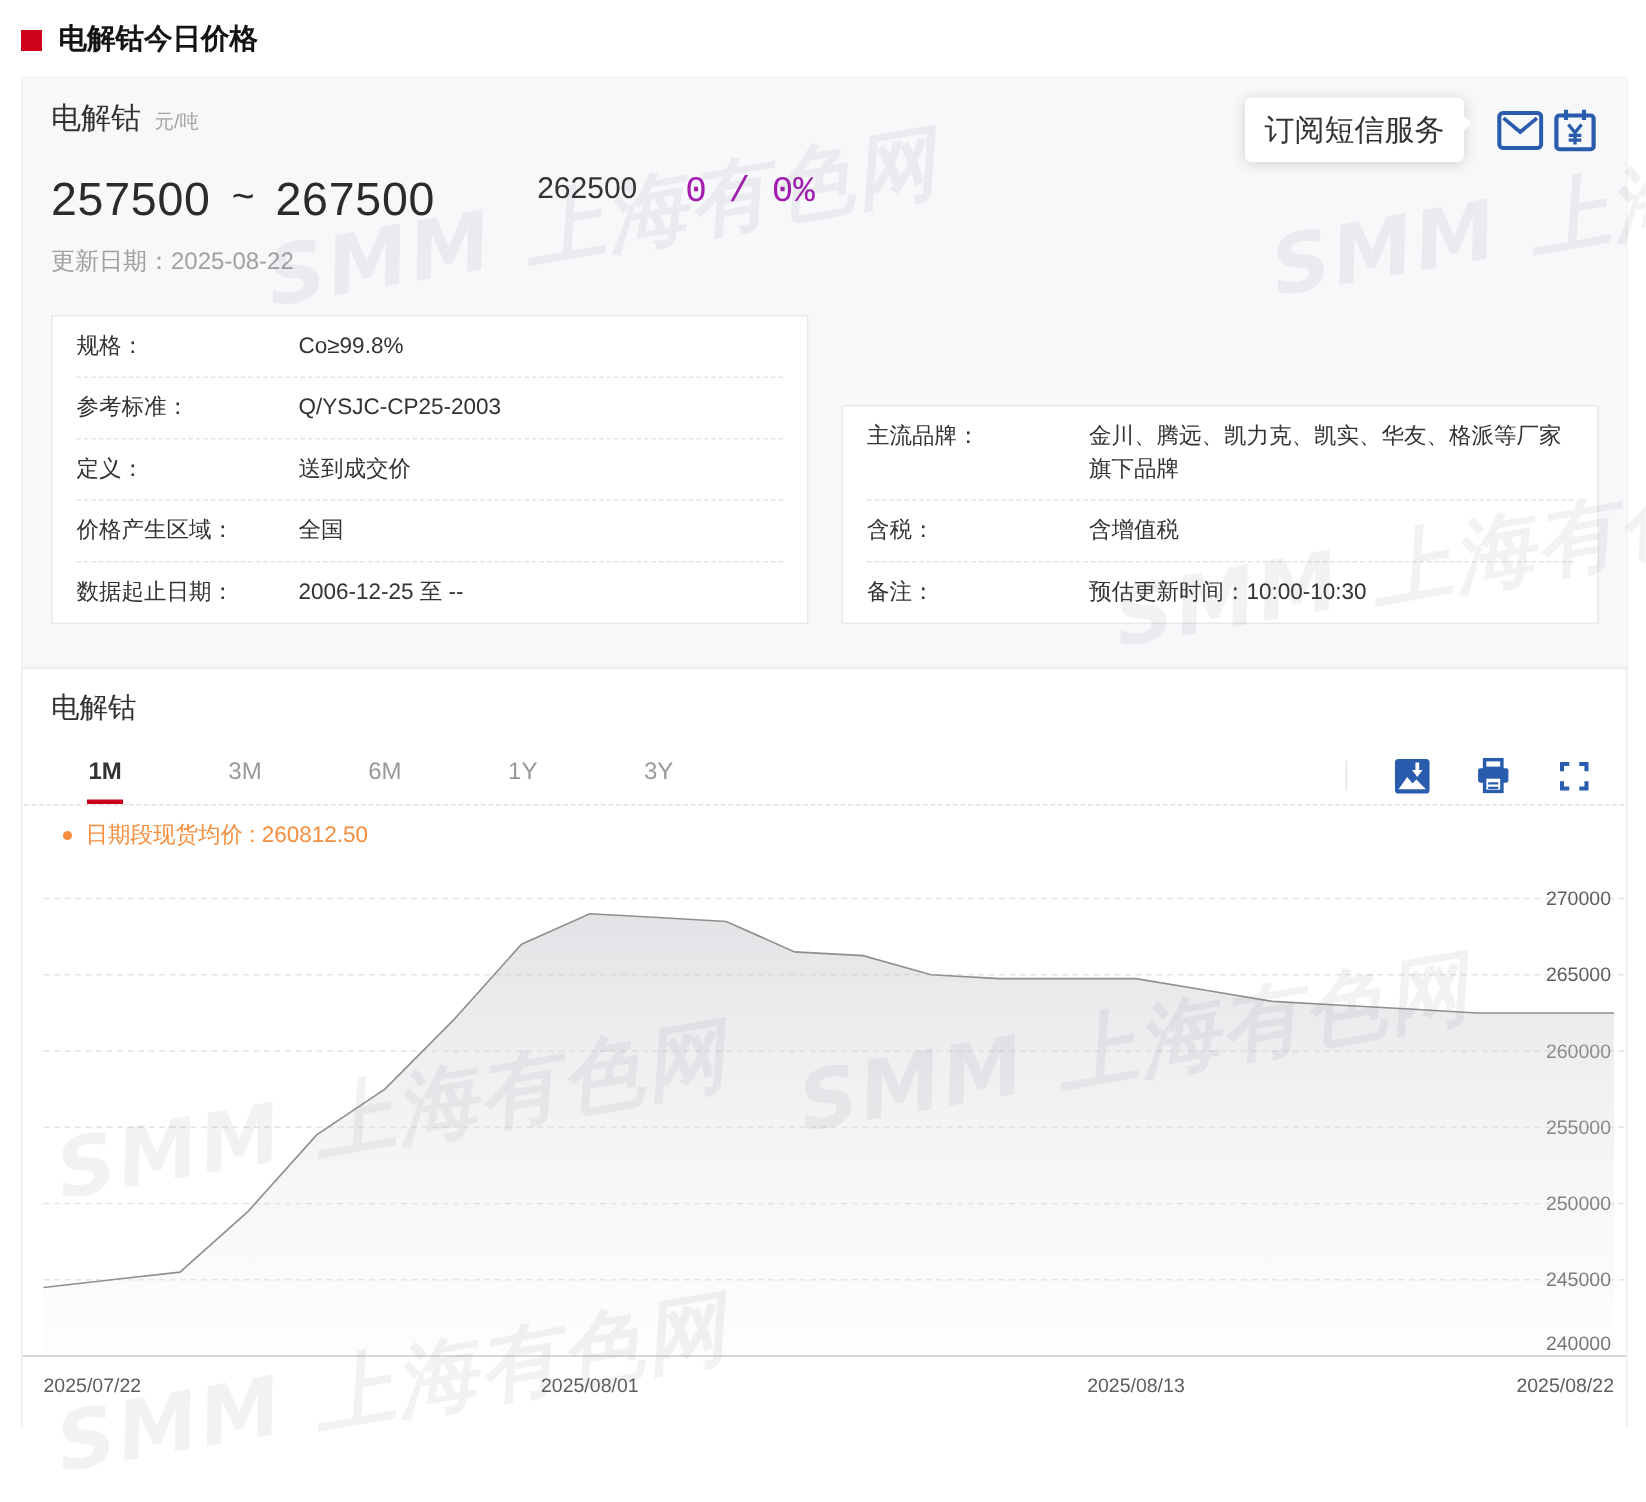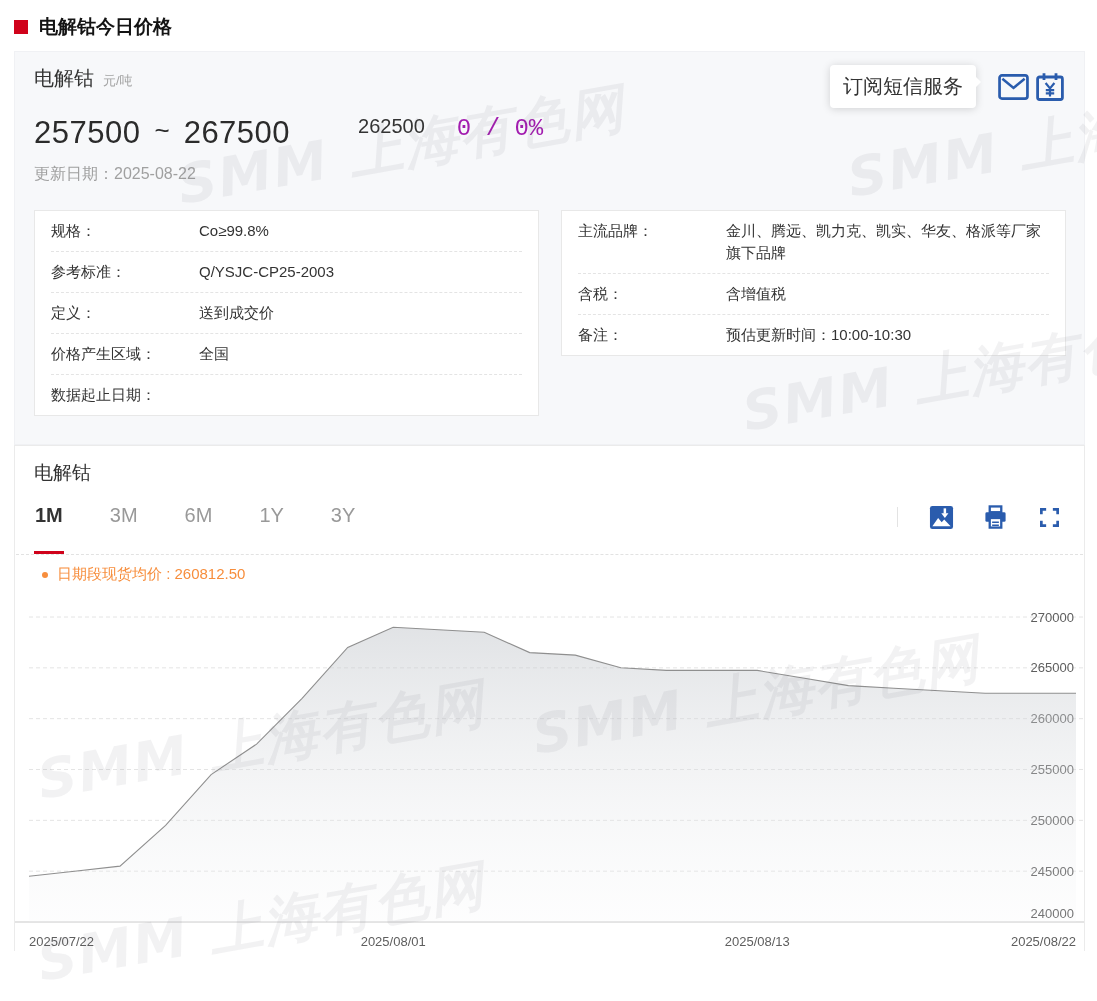--- a/index.html
+++ b/index.html
@@ -40,34 +40,34 @@
 
   
   .price-row { display:flex; align-items:flex-start; margin-top:7px; }
   .price-big { font-size:31px; color:#2b2b2b; letter-spacing:0.5px; }
   .price-tilde { font-size:26px; color:#2b2b2b; margin:0 14px; }
   .price-avg { font-size:20px; color:#333; margin-left:68px; }
   .price-change { font-size:24px; color:#a21caf; margin-left:32px;font-family:Liberation Mono, monospace; }
   .update-row { margin-top:13px; font-size:16px; color:#a0a0a0; }
 
   
-  .tables-row { display:flex; gap:22px; margin-top:25px; align-items:flex-start; }
+  .tables-row { display:flex; gap:22px; margin-top:25px; align-items:flex-end; }
   .info-table { flex:1; background:#fff; border:1px solid #e8e8e8; padding:0 16px; }
   .info-row { display:flex; padding:9px 0; border-top:1px dashed #e4e4e4;
     font-size:15px; line-height:22px; }
   .info-row:first-child { border-top:none; }
   .info-label { width:148px; flex:none; color:#333; }
   .info-value { flex:1; color:#333; }
 
   
   .chart-title { font-size:19px; color:#333; margin-left:19px; line-height:24px; }
   .tabs-row { display:flex; align-items:flex-start; margin:19px 20px 0 19px; }
   .tabs { display:flex; gap:45px; }
-  .tab { font-size:20px; color:#999; padding:2px 1px 27px; border-bottom:3px solid transparent;
-    cursor:pointer; line-height:18px; }
+  .tab { font-size:16px; color:#999; padding:2px 1px 9px; border-bottom:3px solid transparent;
+    cursor:pointer; line-height:18px;margin-left:24px; }
   .tab.active { color:#333; font-weight:bold; border-bottom-color:#d0021b; }
   .chart-toolbar { margin-left:auto; display:flex; align-items:center; }
   .toolbar-divider { width:1px; height:20px; background:#e3e3e3; margin-right:30px; }
   .tool-btn { width:26px; height:26px; margin-left:0; margin-right:28px; cursor:pointer;
     display:flex; align-items:center; justify-content:center; }
   .tool-btn:last-child { margin-right:2px; }
   .dashed-divider { border-top:1px dashed #e2e2e2; margin:0 1px; }
   .legend-row { display:flex; align-items:center; margin:9px 0 0 27px; height:21px; }
   .legend-dot { width:6px; height:6px; border-radius:50%; background:#f78e3d; margin-right:9px; }
   .legend-text { font-size:15px; color:#f78e3d; }
@@ -139,20 +139,21 @@
           <div class="info-row">
             <div class="info-label">定义：</div>
             <div class="info-value">送到成交价</div>
           </div>
           <div class="info-row">
             <div class="info-label">价格产生区域：</div>
             <div class="info-value">全国</div>
           </div>
           <div class="info-row">
             <div class="info-label">数据起止日期：</div>
+            <div class="info-value">2006-12-25 至 --</div>
           </div>
         </div>
       <div class="info-table">
           <div class="info-row">
             <div class="info-label">主流品牌：</div>
             <div class="info-value">金川、腾远、凯力克、凯实、华友、格派等厂家旗下品牌</div>
           </div>
           <div class="info-row">
             <div class="info-label">含税：</div>
             <div class="info-value">含增值税</div>

